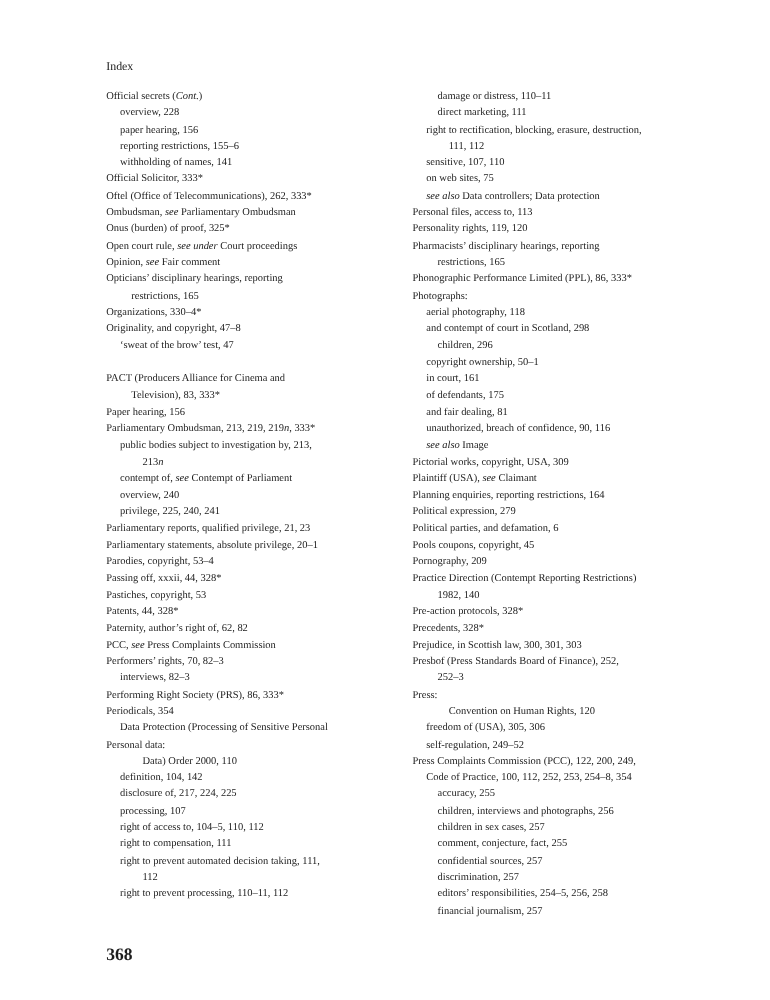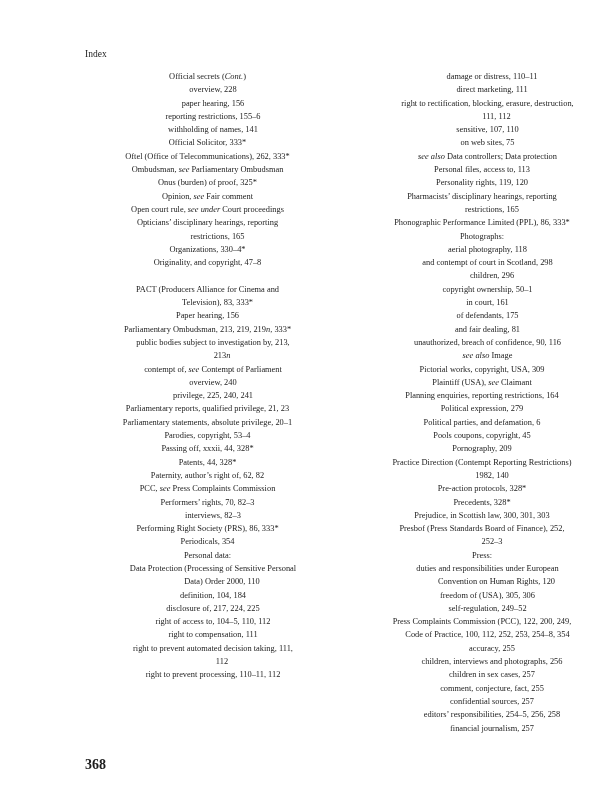--- a/index.html
+++ b/index.html
@@ -22,22 +22,22 @@
     top: 48px;
     font-size: 9.5px;
     line-height: 12px;
   }
   .columns {
     position: absolute;
     left: 85px;
     top: 70px;
     display: flex;
   }
-  .col { width: 245px; text-align: center; }
-  .col.right { width: 240px; margin-left: 32px; }
+  .col { width: 245px; }
+  .col.right { width: 240px; }
   .line {
     font-size: 8.4px;
     line-height: 13.3px;
     white-space: nowrap;
   }
   .ind0 { padding-left: 0; }
   .ind1 { padding-left: 11px; }
   .ind2 { padding-left: 20px; }
   .ind3 { padding-left: 29px; }
   .gap  { height: 13.3px; }
@@ -59,52 +59,55 @@
     <div class="col left">
         <div class="line ind0">Official secrets (<i>Cont.</i>)</div>
         <div class="line ind1">overview, 228</div>
         <div class="line ind1">paper hearing, 156</div>
         <div class="line ind1">reporting restrictions, 155–6</div>
         <div class="line ind1">withholding of names, 141</div>
         <div class="line ind0">Official Solicitor, 333*</div>
         <div class="line ind0">Oftel (Office of Telecommunications), 262, 333*</div>
         <div class="line ind0">Ombudsman, <i>see</i> Parliamentary Ombudsman</div>
         <div class="line ind0">Onus (burden) of proof, 325*</div>
+        <div class="line ind0">Open court rule, <i>see under</i> Court proceedings</div>
         <div class="line ind0">Opinion, <i>see</i> Fair comment</div>
-        <div class="line ind0">Open court rule, <i>see under</i> Court proceedings</div>
         <div class="line ind0">Opticians’ disciplinary hearings, reporting</div>
         <div class="line ind2">restrictions, 165</div>
         <div class="line ind0">Organizations, 330–4*</div>
         <div class="line ind0">Originality, and copyright, 47–8</div>
+        <div class="line ind1">‘sweat of the brow’ test, 47</div>
         <div class="gap"></div>
         <div class="line ind0">PACT (Producers Alliance for Cinema and</div>
         <div class="line ind2">Television), 83, 333*</div>
         <div class="line ind0">Paper hearing, 156</div>
         <div class="line ind0">Parliamentary Ombudsman, 213, 219, 219<i>n</i>, 333*</div>
         <div class="line ind1">public bodies subject to investigation by, 213,</div>
         <div class="line ind3">213<i>n</i></div>
         <div class="line ind1">contempt of, <i>see</i> Contempt of Parliament</div>
         <div class="line ind1">overview, 240</div>
         <div class="line ind1">privilege, 225, 240, 241</div>
         <div class="line ind0">Parliamentary reports, qualified privilege, 21, 23</div>
         <div class="line ind0">Parliamentary statements, absolute privilege, 20–1</div>
         <div class="line ind0">Parodies, copyright, 53–4</div>
         <div class="line ind0">Passing off, xxxii, 44, 328*</div>
+        <div class="line ind0">Pastiches, copyright, 53</div>
         <div class="line ind0">Patents, 44, 328*</div>
         <div class="line ind0">Paternity, author’s right of, 62, 82</div>
         <div class="line ind0">PCC, <i>see</i> Press Complaints Commission</div>
         <div class="line ind0">Performers’ rights, 70, 82–3</div>
         <div class="line ind1">interviews, 82–3</div>
         <div class="line ind0">Performing Right Society (PRS), 86, 333*</div>
         <div class="line ind0">Periodicals, 354</div>
+        <div class="line ind1">Data Protection (Processing of Sensitive Personal</div>
         <div class="line ind0">Personal data:</div>
-        <div class="line ind1">Data Protection (Processing of Sensitive Personal</div>
         <div class="line ind3">Data) Order 2000, 110</div>
-        <div class="line ind1">definition, 104, 184</div>
+        <div class="line ind1">definition, 104, 142</div>
         <div class="line ind1">disclosure of, 217, 224, 225</div>
+        <div class="line ind1">processing, 107</div>
         <div class="line ind1">right of access to, 104–5, 110, 112</div>
         <div class="line ind1">right to compensation, 111</div>
         <div class="line ind1">right to prevent automated decision taking, 111,</div>
         <div class="line ind3">112</div>
         <div class="line ind1">right to prevent processing, 110–11, 112</div>
       </div>
     <div class="col right">
         <div class="line ind2">damage or distress, 110–11</div>
         <div class="line ind2">direct marketing, 111</div>
         <div class="line ind1">right to rectification, blocking, erasure, destruction,</div>
@@ -135,30 +138,30 @@
         <div class="line ind0">Pools coupons, copyright, 45</div>
         <div class="line ind0">Pornography, 209</div>
         <div class="line ind0">Practice Direction (Contempt Reporting Restrictions)</div>
         <div class="line ind2">1982, 140</div>
         <div class="line ind0">Pre-action protocols, 328*</div>
         <div class="line ind0">Precedents, 328*</div>
         <div class="line ind0">Prejudice, in Scottish law, 300, 301, 303</div>
         <div class="line ind0">Presbof (Press Standards Board of Finance), 252,</div>
         <div class="line ind2">252–3</div>
         <div class="line ind0">Press:</div>
-        <div class="line ind1">duties and responsibilities under European</div>
         <div class="line ind3">Convention on Human Rights, 120</div>
         <div class="line ind1">freedom of (USA), 305, 306</div>
         <div class="line ind1">self-regulation, 249–52</div>
         <div class="line ind0">Press Complaints Commission (PCC), 122, 200, 249,</div>
         <div class="line ind1">Code of Practice, 100, 112, 252, 253, 254–8, 354</div>
         <div class="line ind2">accuracy, 255</div>
         <div class="line ind2">children, interviews and photographs, 256</div>
         <div class="line ind2">children in sex cases, 257</div>
         <div class="line ind2">comment, conjecture, fact, 255</div>
         <div class="line ind2">confidential sources, 257</div>
+        <div class="line ind2">discrimination, 257</div>
         <div class="line ind2">editors’ responsibilities, 254–5, 256, 258</div>
         <div class="line ind2">financial journalism, 257</div>
       </div>
   </div>
 
   <div class="page-number">368</div>
 </div>
 
 </body></html>

